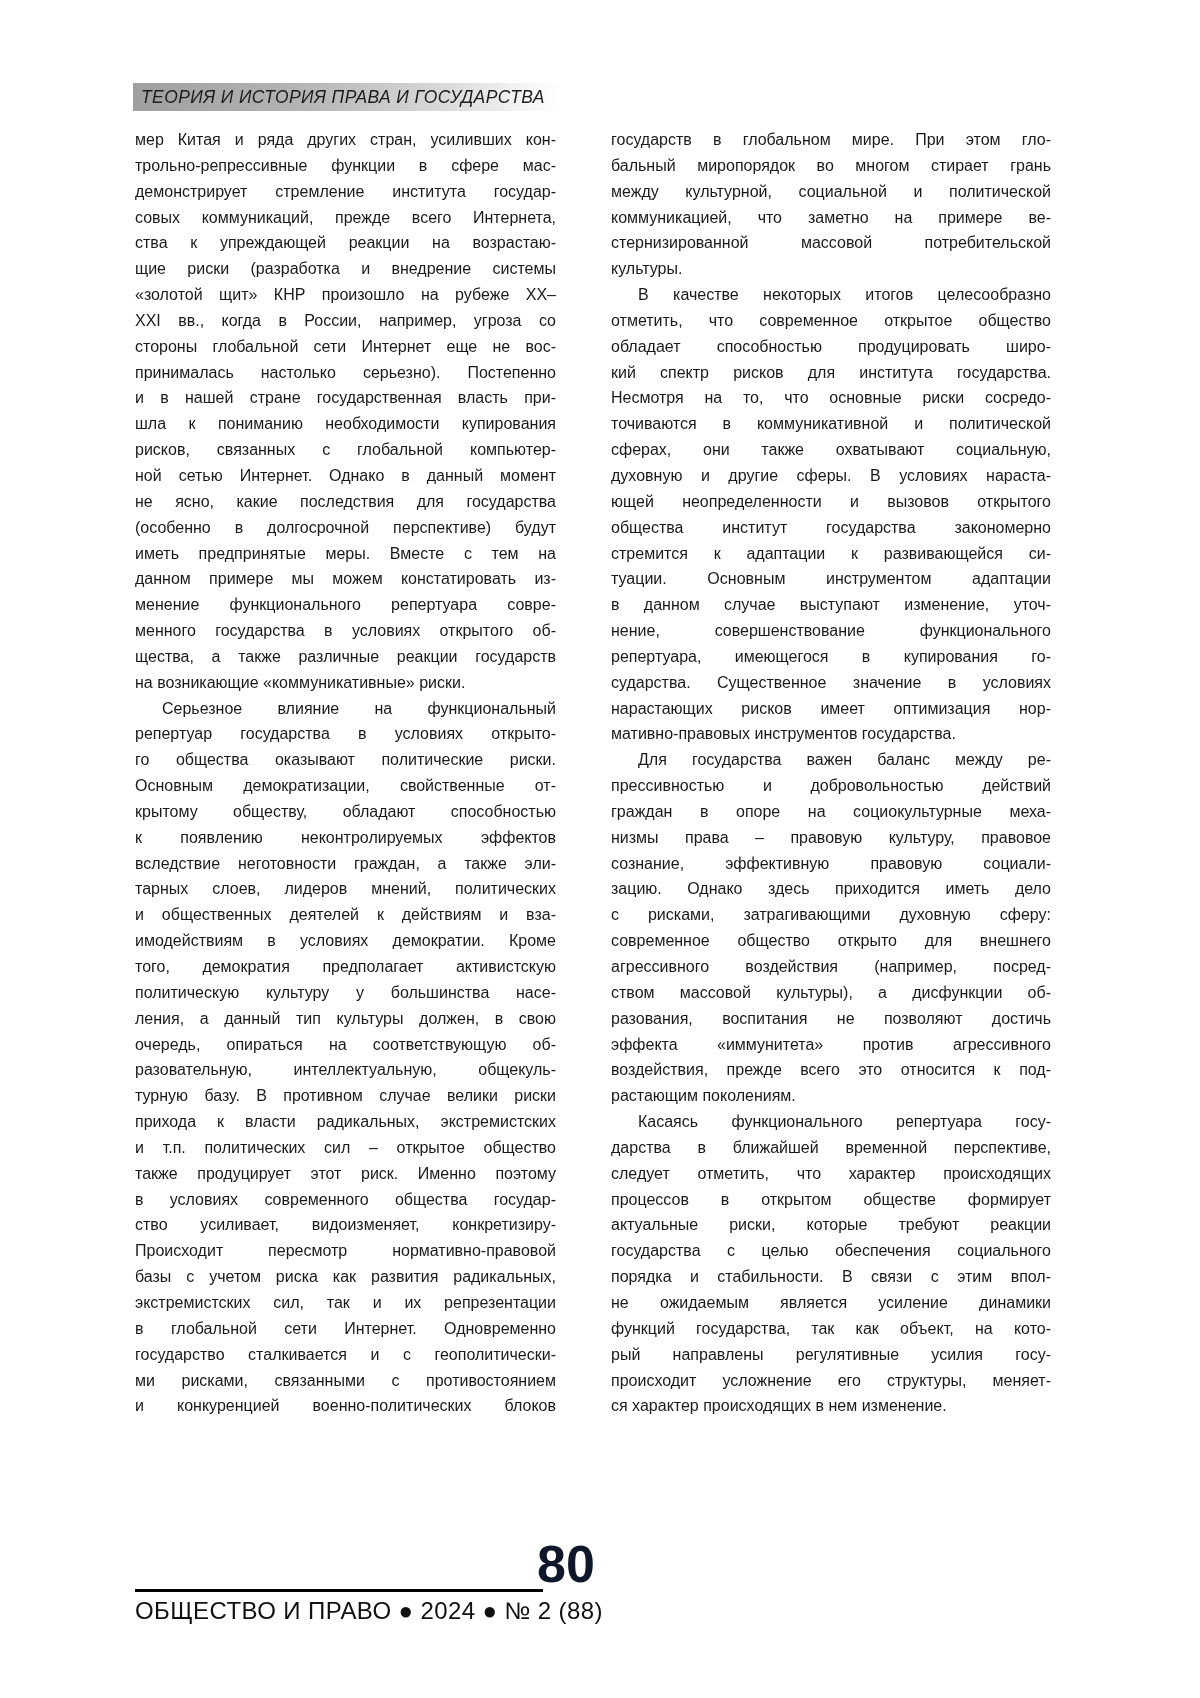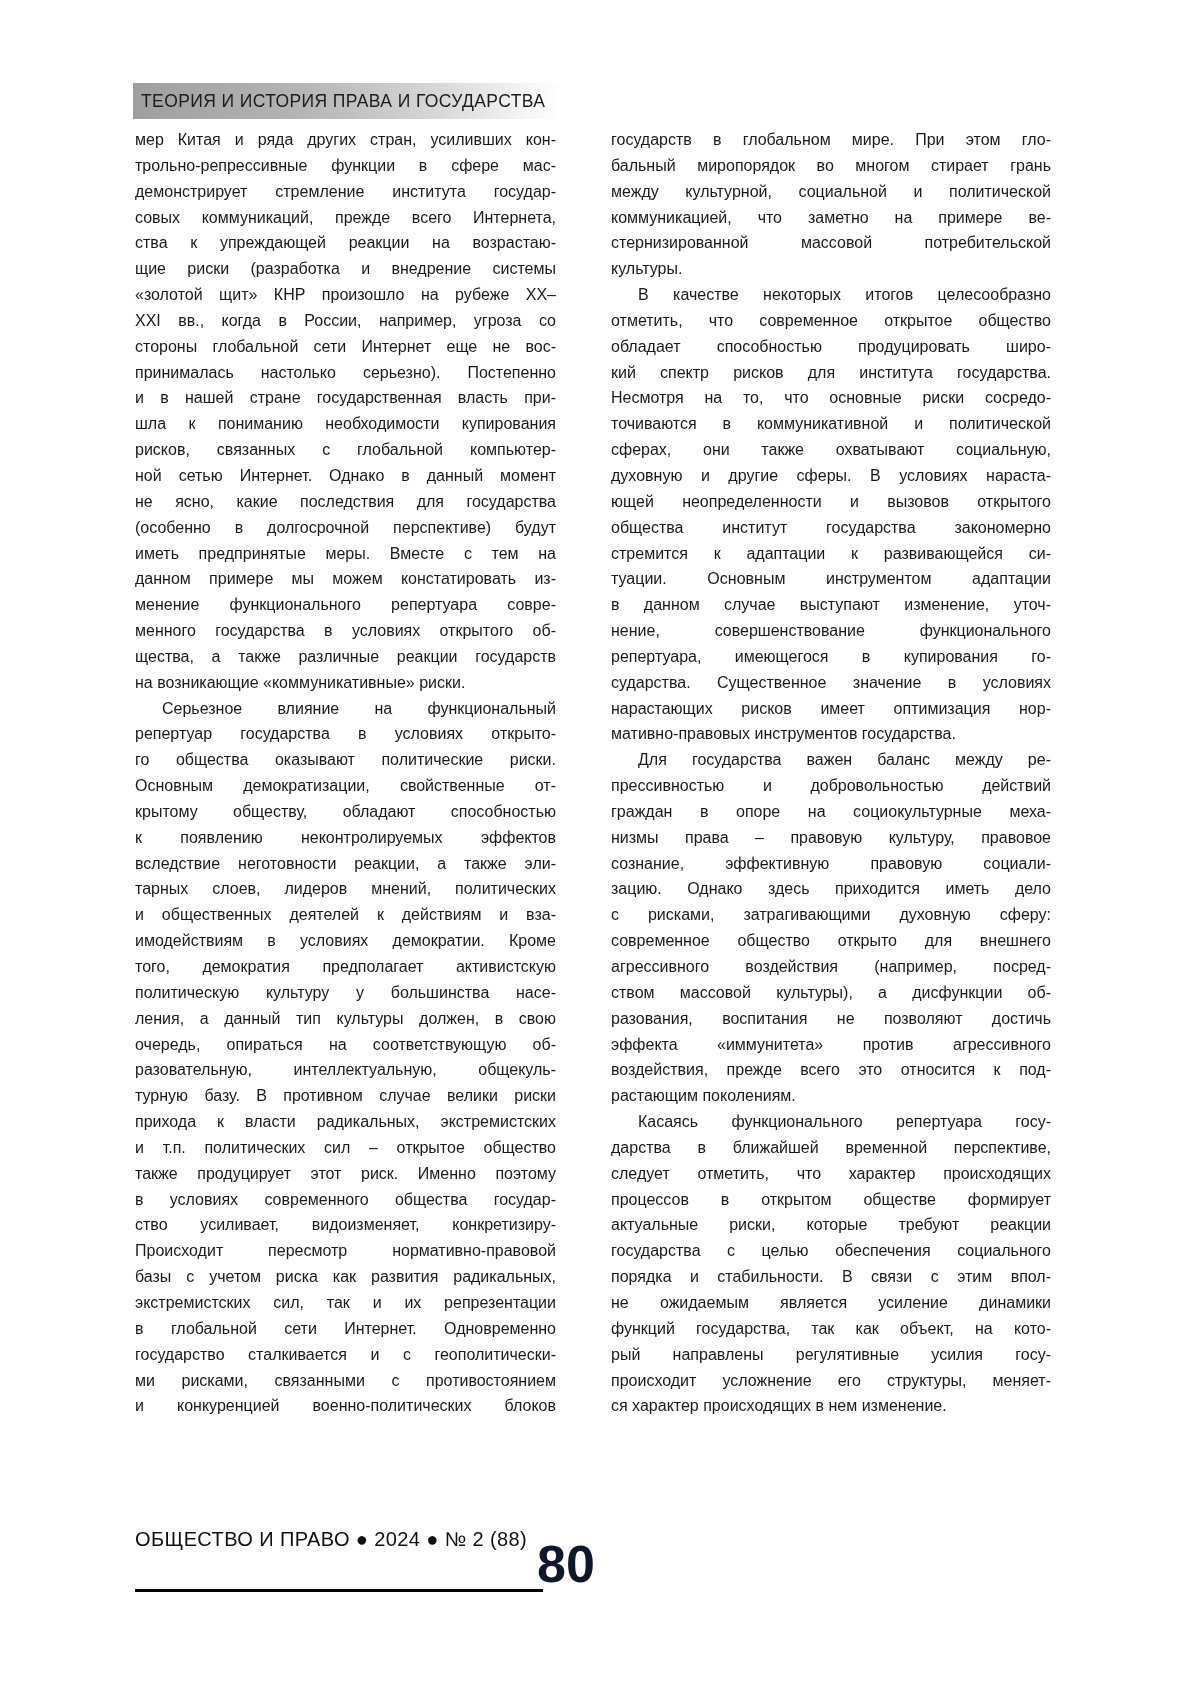--- a/index.html
+++ b/index.html
@@ -9,25 +9,26 @@
     font-family: "Liberation Sans", sans-serif;
     color: #1a1a1a;
     position: relative;
     overflow: hidden;
   }
   .page { position: absolute; inset: 0; }
 
   .header-band {
     position: absolute;
     left: 133px; top: 83px;
-    width: 430px; height: 36px;
+    width: 430px; height: 28px;
     background: linear-gradient(90deg, #9f9f9f 0%, #b5b5b5 40%, #d9d9d9 72%, #f6f6f6 92%, #ffffff 100%);
     display: flex; align-items: center;
     padding-left: 8px;
     box-sizing: border-box;
+    font-style: italic;
   }
   .header-band span {
     font-size: 17.5px;
     letter-spacing: 0.4px;
     color: #1c1c1c;
     white-space: nowrap;
   }
 
   .column {
     position: absolute;
@@ -50,22 +51,22 @@
   .line.indent { text-indent: 27px; }
 
   .footer-rule {
     position: absolute;
     left: 135px; top: 1589px;
     width: 408px; height: 3px;
     background: #000;
   }
   .journal-line {
     position: absolute;
-    left: 135px; top: 1528px;
-    font-size: 20px;
+    left: 135px; top: 1597px;
+    font-size: 24px;
     letter-spacing: 0.4px;
     color: #111;
     white-space: nowrap;
   }
   .page-number {
     position: absolute;
     left: 537px; top: 1538px;
     font-size: 52px;
     font-weight: bold;
     color: #0f172a;
@@ -106,21 +107,21 @@
         <div class="line">щества, а также различные реакции государств</div>
         <div class="line lastline">на возникающие «коммуникативные» риски.</div>
       </div>
       <div class="para">
         <div class="line indent">Серьезное влияние на функциональный</div>
         <div class="line">репертуар государства в условиях открыто-</div>
         <div class="line">го общества оказывают политические риски.</div>
         <div class="line">Основным демократизации, свойственные от-</div>
         <div class="line">крытому обществу, обладают способностью</div>
         <div class="line">к появлению неконтролируемых эффектов</div>
-        <div class="line">вследствие неготовности реакции, а также эли-</div>
+        <div class="line">вследствие неготовности граждан, а также эли-</div>
         <div class="line">тарных слоев, лидеров мнений, политических</div>
         <div class="line">и общественных деятелей к действиям и вза-</div>
         <div class="line">имодействиям в условиях демократии. Кроме</div>
         <div class="line">того, демократия предполагает активистскую</div>
         <div class="line">политическую культуру у большинства насе-</div>
         <div class="line">ления, а данный тип культуры должен, в свою</div>
         <div class="line">очередь, опираться на соответствующую об-</div>
         <div class="line">разовательную, интеллектуальную, общекуль-</div>
         <div class="line">турную базу. В противном случае велики риски</div>
         <div class="line">прихода к власти радикальных, экстремистских</div>

